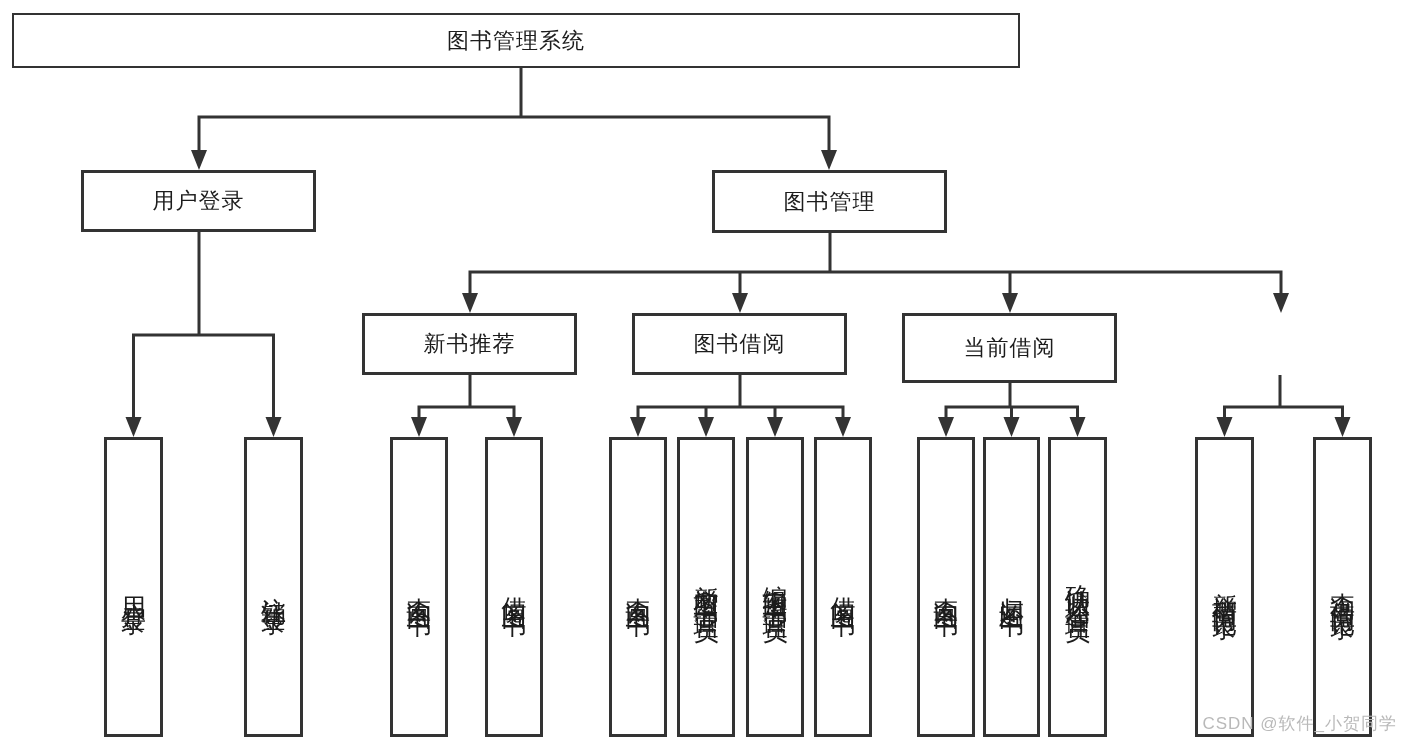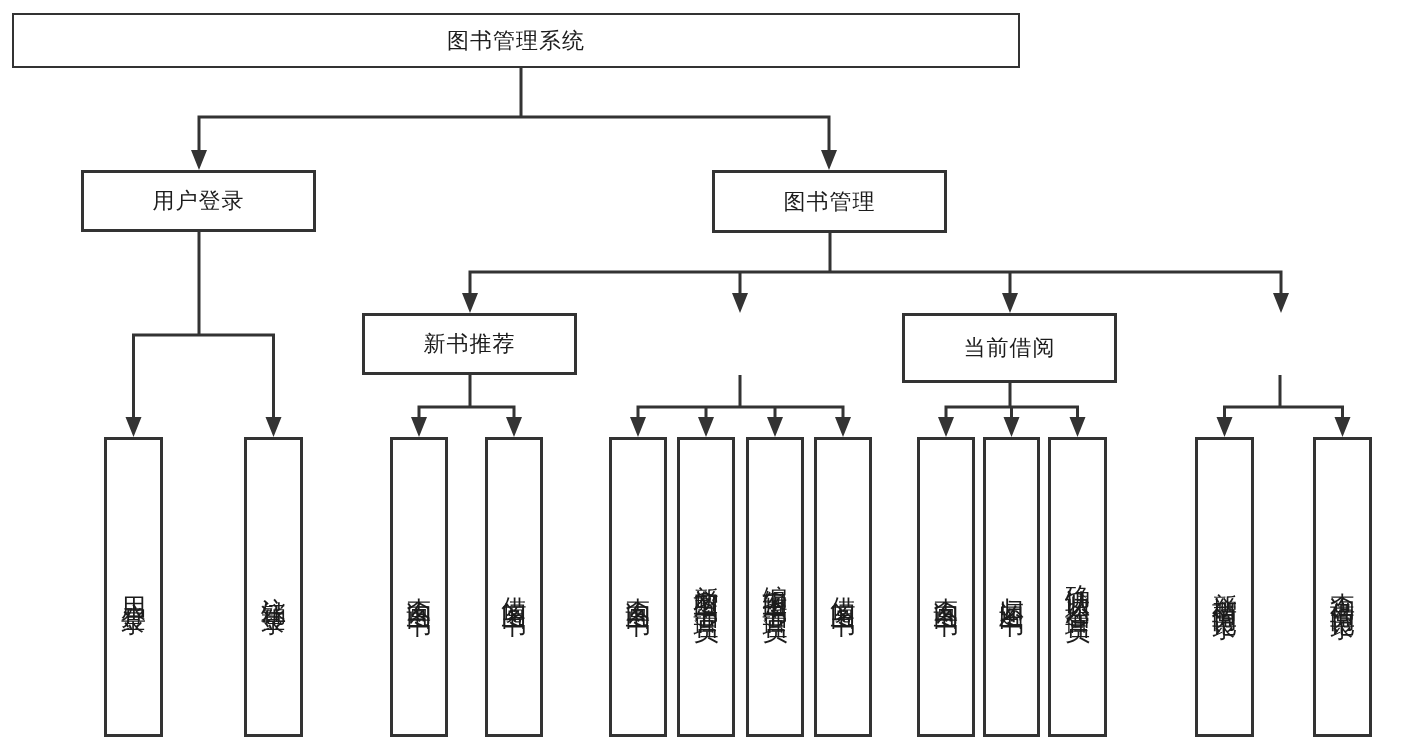--- a/index.html
+++ b/index.html
@@ -108,29 +108,31 @@
              M1216.5 417 L1232.5 417 L1224.5 437 Z
              M1334.5 417 L1350.5 417 L1342.5 437 Z"></path>
   </svg>
 
   <div class="node root">图书管理系统</div>
 
   <div class="node n-user-login">用户登录</div>
   <div class="node n-book-mgmt">图书管理</div>
 
   <div class="node n-new-books">新书推荐</div>
+  <div class="node n-borrowing">图书借阅</div>
   <div class="node n-current">当前借阅</div>
 
   <div class="leaf l0">用户登录</div>
   <div class="leaf l1">注销登录</div>
   <div class="leaf l2">查询图书</div>
   <div class="leaf l3">借阅图书</div>
   <div class="leaf l4">查询图书</div>
   <div class="leaf l5">新增图书（管理员）</div>
   <div class="leaf l6">编辑图书（管理员）</div>
   <div class="leaf l7">借阅图书</div>
   <div class="leaf l8">查询图书</div>
   <div class="leaf l9">归还图书</div>
   <div class="leaf l10">确认归还（管理员）</div>
   <div class="leaf l11">新增借阅记录</div>
   <div class="leaf l12">查询借阅记录</div>
 
+  <div class="watermark">CSDN @软件_小贺同学</div>
 </div>
 
 </body></html>

